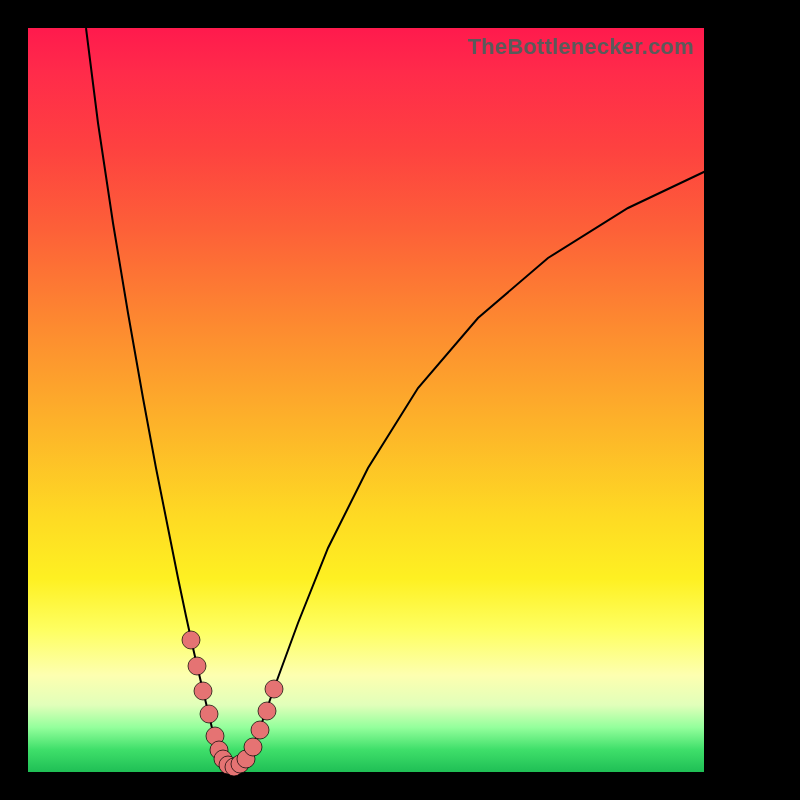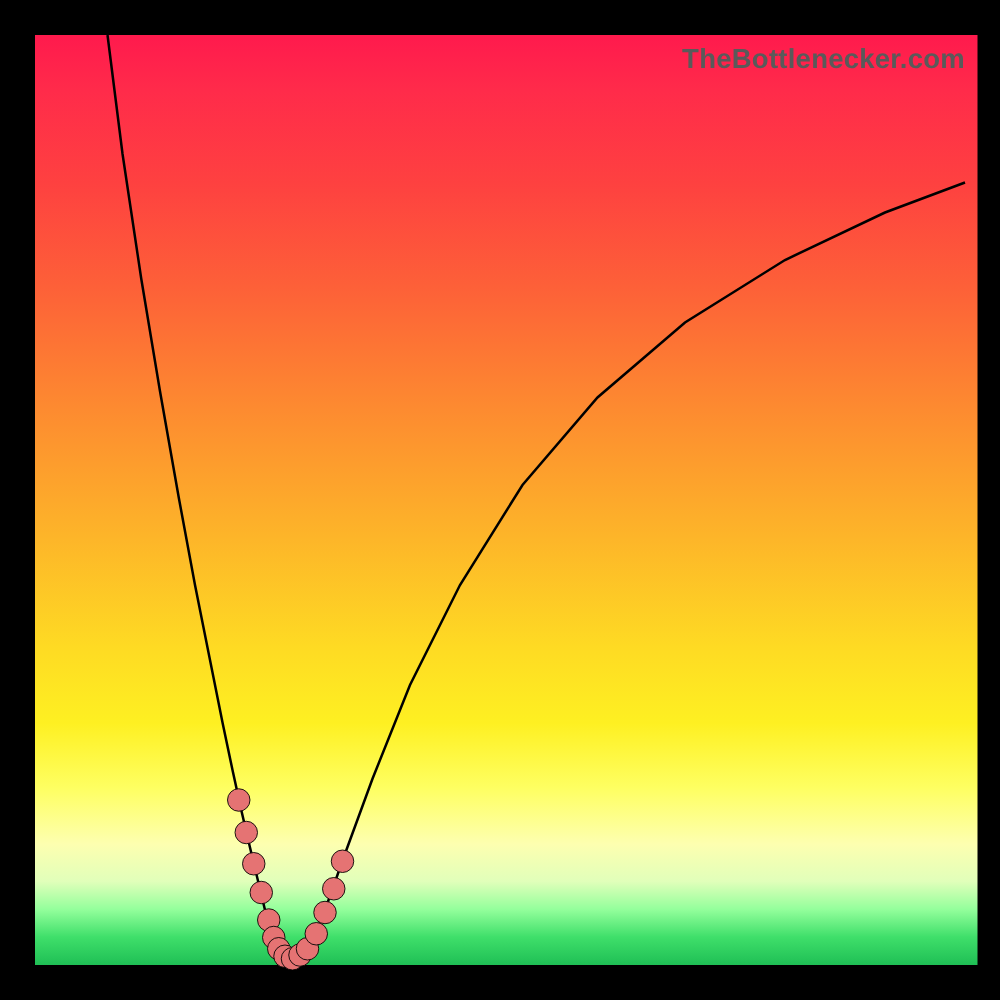--- a/index.html
+++ b/index.html
@@ -16,21 +16,21 @@
     left: 0;
     top: 0;
     width: 800px;
     height: 800px;
     background: #000;
   }
   .plot-area {
     position: absolute;
     left: 28px;
     top: 28px;
-    width: 754px;
+    width: 676px;
     height: 744px;
     
     background: linear-gradient(
       to bottom,
       #ff1a4d 0%,
       #ff2b4a 6%,
       #fe4140 16%,
       #fd6038 27%,
       #fd8a30 40%,
       #fdb529 54%,

